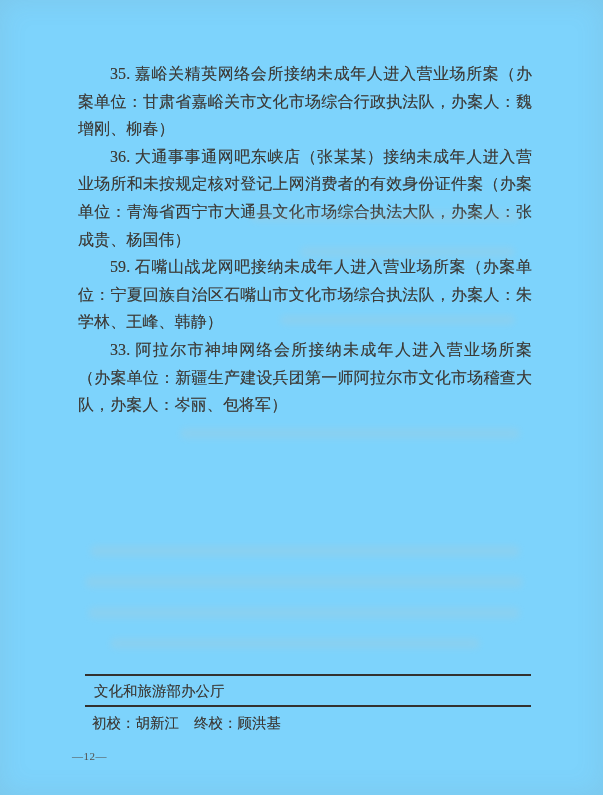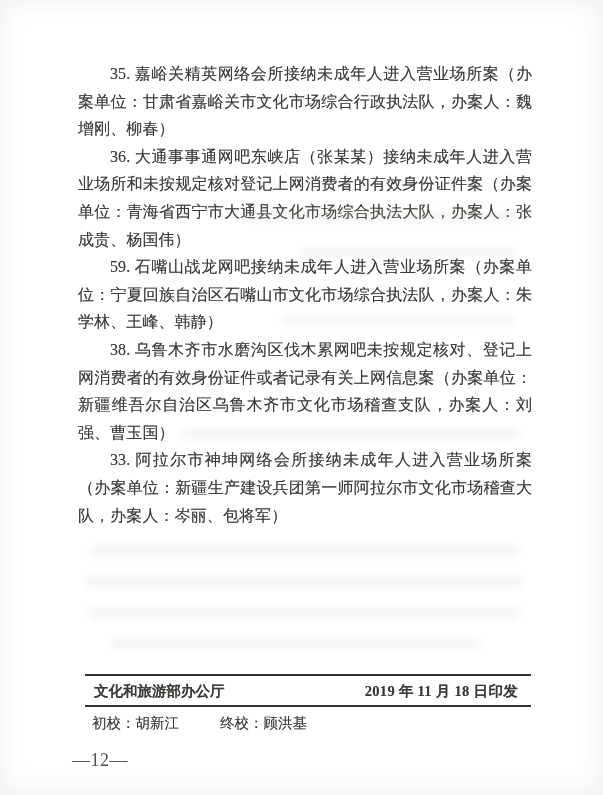--- a/index.html
+++ b/index.html
@@ -9,21 +9,21 @@
   body {
     width: 603px;
     height: 795px;
     background: #e9e8e5;
     font-family: "Liberation Serif", "DejaVu Serif", serif;
   }
   .page {
     position: relative;
     width: 603px;
     height: 795px;
-    background: #ffffff;
+    background: #7dd3fc;
     overflow: hidden;
     box-shadow: inset 0 0 28px rgba(120,115,105,0.12);
   }
   
   .doc-body {
     position: absolute;
     left: 78px;
     top: 60px;
     width: 454px;
     color: #3c3b38;
@@ -62,69 +62,66 @@
     position: absolute;
     left: 85px;
     top: 682px;
     width: 446px;
     display: flex;
     justify-content: space-between;
     align-items: center;
     color: #3a3936;
     font-size: 14.5px;
     text-shadow: 0 0 0.5px rgba(70,68,64,0.5);
-    font-weight: bold;
   }
   .footer-row .issuer { padding-left: 9px; }
   .footer-row .print-date { padding-right: 13px; letter-spacing: 0.3px; }
   .proof-row {
     position: absolute;
     left: 92px;
     top: 714px;
     color: #3a3936;
     font-size: 14.5px;
     text-shadow: 0 0 0.5px rgba(70,68,64,0.5);
   }
-  .proof-row .final-label { margin-left: 41px; }
+  .proof-row .final-label { margin-left: 15px; }
   .page-number {
     position: absolute;
     left: 72px;
     top: 750px;
     color: #53514d;
-    font-size: 18px;
+    font-size: 11px;
     letter-spacing: 0.5px;
   }
 </style>
 </head>
 <body>
 
 <div class="page">
 
   <div class="doc-body">
     <p>35. 嘉峪关精英网络会所接纳未成年人进入营业场所案（办案单位：甘肃省嘉峪关市文化市场综合行政执法队，办案人：魏增刚、柳春）</p>
     <p>36. 大通事事通网吧东峡店（张某某）接纳未成年人进入营业场所和未按规定核对登记上网消费者的有效身份证件案（办案单位：青海省西宁市大通县文化市场综合执法大队，办案人：张成贵、杨国伟）</p>
     <p>59. 石嘴山战龙网吧接纳未成年人进入营业场所案（办案单位：宁夏回族自治区石嘴山市文化市场综合执法队，办案人：朱学林、王峰、韩静）</p>
-    <p>38. 乌鲁木齐市水磨沟区伐木累网吧未按规定核对、登记上网消费者的有效身份证件或者记录有关上网信息案（办案单位：新疆维吾尔自治区乌鲁木齐市文化市场稽查支队，办案人：刘强、曹玉国）</p>
     <p>33. 阿拉尔市神坤网络会所接纳未成年人进入营业场所案（办案单位：新疆生产建设兵团第一师阿拉尔市文化市场稽查大队，办案人：岑丽、包将军）</p>
   </div>
 
   <div class="bleed" style="left:250px; top:211px; width:270px; height:11px;"></div>
   <div class="bleed" style="left:300px; top:247px; width:215px; height:10px;"></div>
   <div class="bleed" style="left:280px; top:315px; width:235px; height:10px;"></div>
   <div class="bleed" style="left:180px; top:428px; width:340px; height:11px;"></div>
   <div class="bleed" style="left:90px; top:545px; width:430px; height:12px;"></div>
   <div class="bleed" style="left:85px; top:576px; width:438px; height:12px;"></div>
   <div class="bleed" style="left:88px; top:607px; width:432px; height:12px;"></div>
   <div class="bleed" style="left:110px; top:638px; width:370px; height:11px;"></div>
 
   <div class="rule rule-top"></div>
 
   <div class="footer-row">
     <span class="issuer">文化和旅游部办公厅</span>
-    <span class="print-date">2019 年 11 月 18 日印发</span>
   </div>
 
   <div class="rule rule-bottom"></div>
 
   <div class="proof-row">
     <span>初校：</span><span>胡新江</span><span class="final-label">终校：</span><span>顾洪基</span>
   </div>
 
   <div class="page-number">—12—</div>
 

